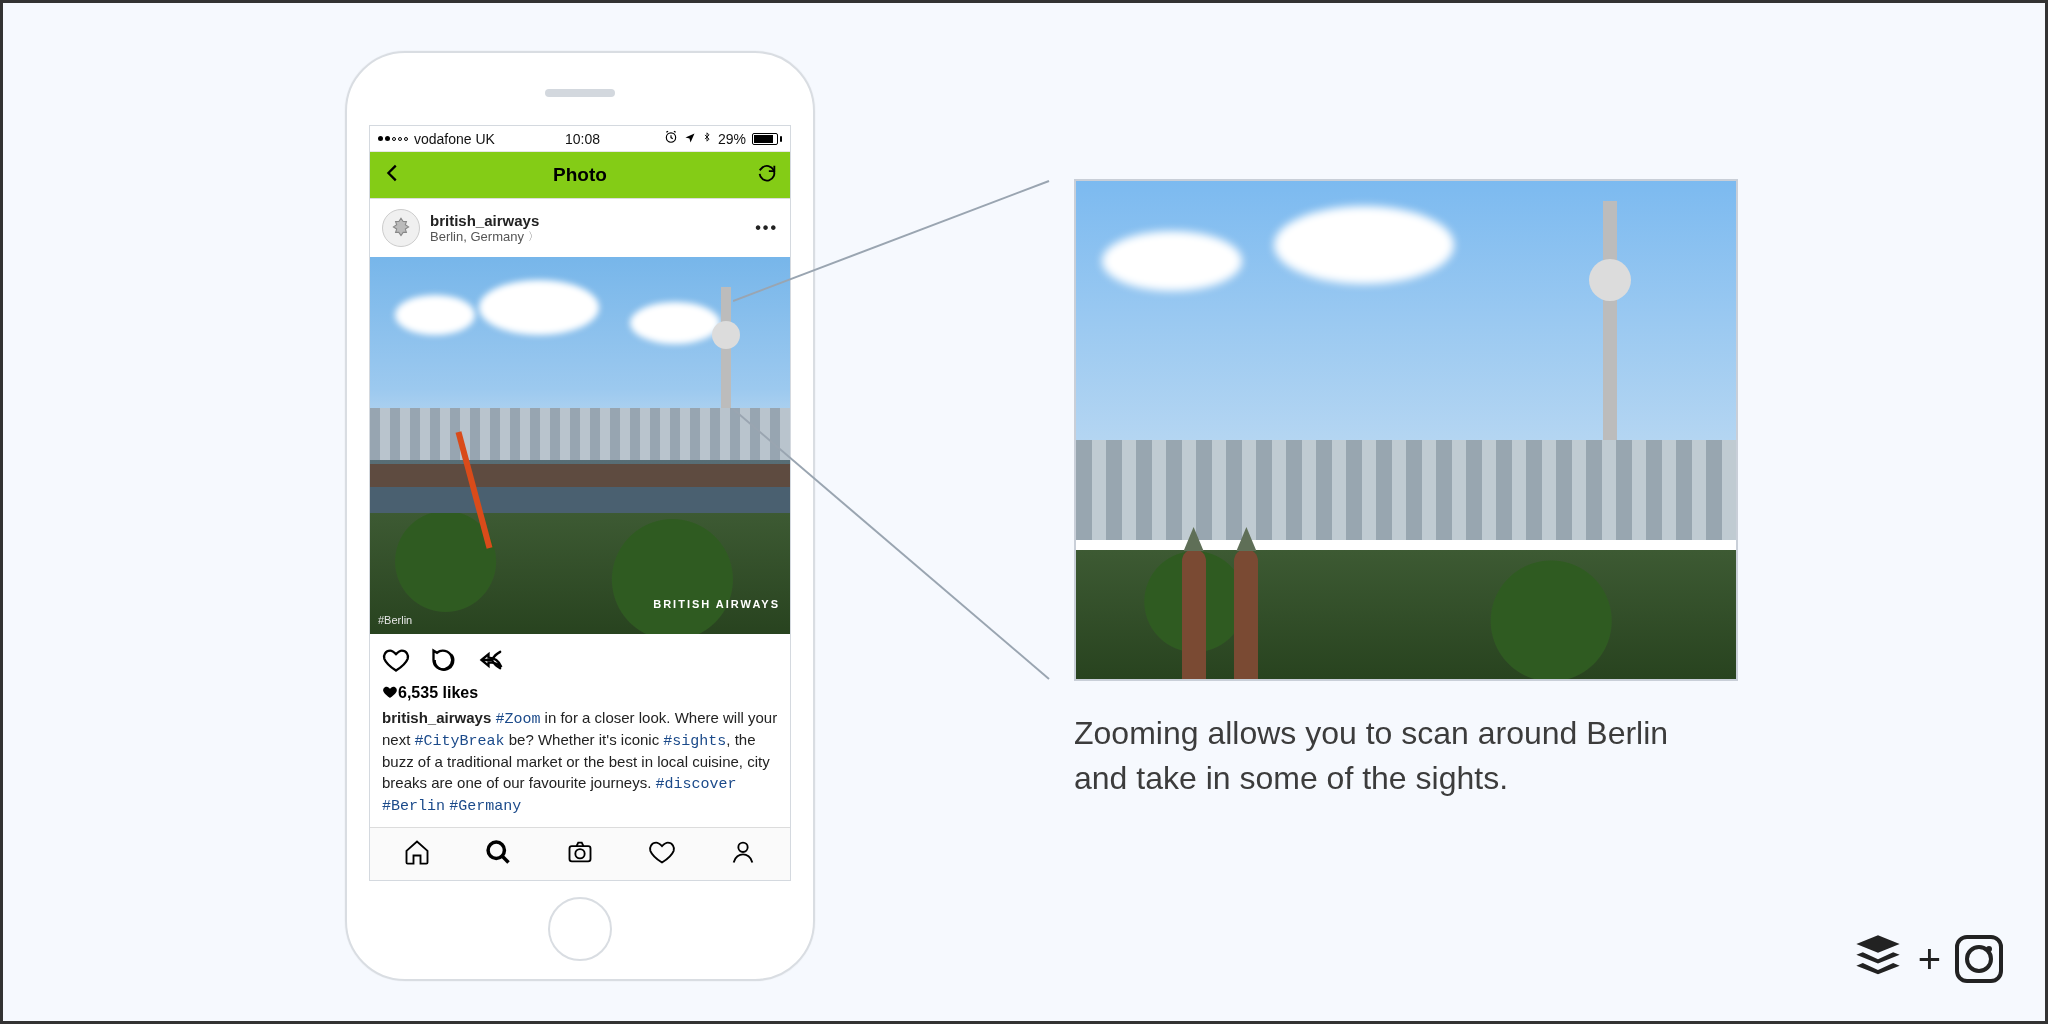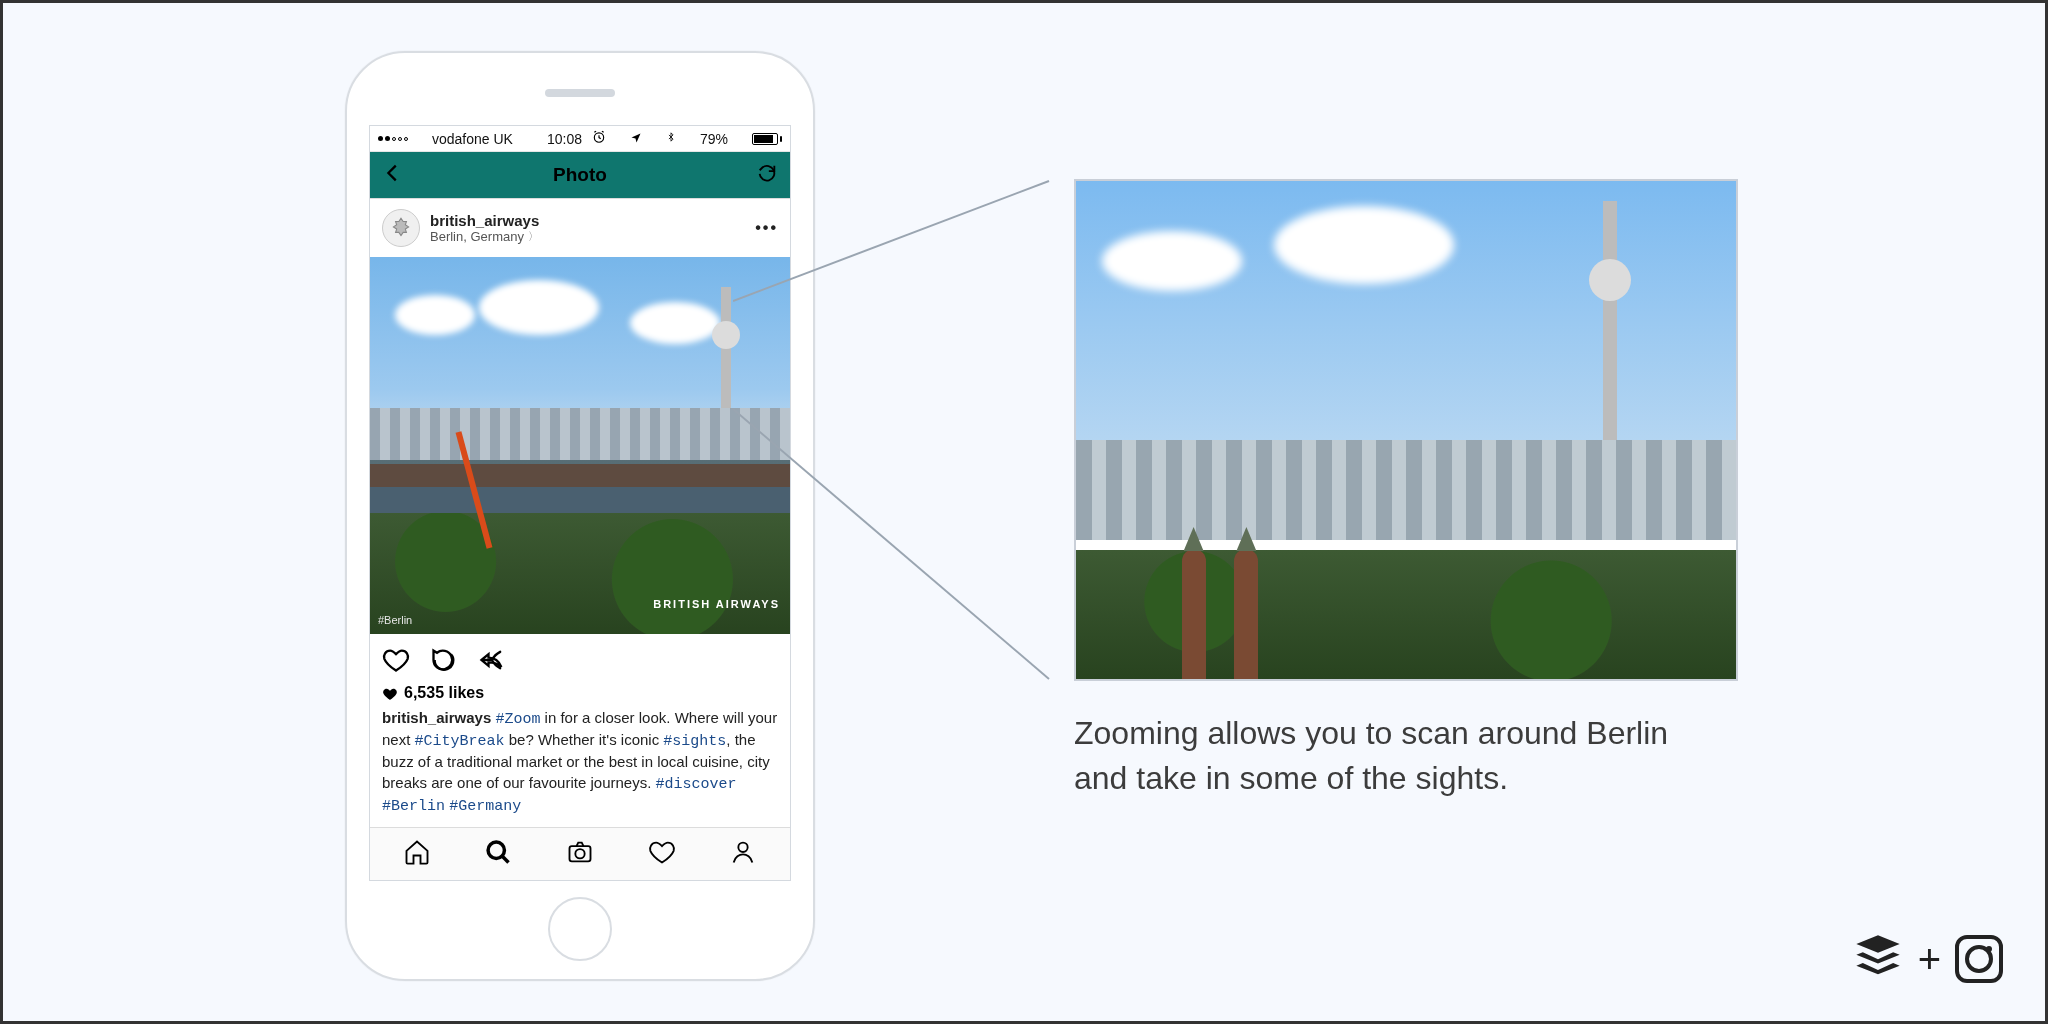--- a/index.html
+++ b/index.html
@@ -42,32 +42,32 @@
     left: 22px; right: 22px; top: 72px; bottom: 98px;
     border: 1px solid #d4d9df; background: #fff;
     display: flex; flex-direction: column;
     overflow: hidden;
   }
   
   .status {
     display: flex; align-items: center; justify-content: space-between;
     padding: 4px 8px; font-size: 14px; color: #111; background:#fff;
   }
-  .status .left, .status .right { display: flex; align-items: center; gap: 24px; }
+  .status .left, .status .right { display: flex; align-items: center; gap: 6px; }
   .dots { display:flex; gap:2px; align-items:center; }
   .dot { width:5px; height:5px; border-radius:50%; background:#000; }
   .dot.empty { background:transparent; border:1px solid #000; width:4px;height:4px; }
   .battery { display:flex; align-items:center; gap:2px;}
   .battery-body { width:26px;height:12px;border:1px solid #000;border-radius:2px; position:relative;}
   .battery-fill{ position:absolute;left:1px;top:1px;bottom:1px; width:79%; background:#000;}
   .battery-tip{ width:2px;height:6px;background:#000;border-radius:1px;}
   
   .topnav {
     display:flex; align-items:center; justify-content:space-between;
-    background:#0f766e; border-top:1px solid #e6e6e6;border-bottom:1px solid #dcdcdc;
+    background:#84cc16; border-top:1px solid #e6e6e6;border-bottom:1px solid #dcdcdc;
     padding: 10px 12px;
   }
   .topnav .title { font-weight:700; font-size:19px; }
   .icon-btn svg { width:22px; height:22px; }
   
   .post-header { display:flex; align-items:center; padding:10px 12px; gap:10px; }
   .avatar { width:38px;height:38px;border-radius:50%; background:#f0f0f0;border:1px solid #ccc;display:flex;align-items:center;justify-content:center; }
   .avatar svg{width:26px;height:26px; stroke:#888; fill:#bbb;}
   .post-user { display:flex; flex-direction:column; font-size:15px;}
   .post-user .uname { font-weight:700; color:#222;}
@@ -94,21 +94,21 @@
     background:radial-gradient(circle at 18% 40%, #2f5b21 0 50px, transparent 51px),
                radial-gradient(circle at 72% 55%, #2f5b21 0 60px, transparent 61px),
                linear-gradient(#3d5a33,#28431f);}
   .crane{position:absolute;left:24%;top:46%;width:6px;height:120px;background:#d94b1a; transform:rotate(-15deg);}
   .wm{position:absolute;right:10px;bottom:24px;color:#fff;font-size:11px;letter-spacing:2px;font-weight:600;margin-top:37px;}
   .tag{position:absolute;left:8px;bottom:8px;color:#e8e8e8;font-size:11px;}
   
   .actions { display:flex; gap:20px; padding:12px 12px 6px; align-items:center;}
   .actions svg{width:28px;height:28px;}
   
-  .likes{padding:0 12px 6px;font-weight:700;font-size:16px;display:flex;align-items:flex-end;gap:6px;}
+  .likes{padding:0 12px 6px;font-weight:700;font-size:16px;display:flex;align-items:flex-start;gap:0;}
   .caption{padding:0 12px 10px; font-size:15px; line-height:1.35; color:#222;}
   .caption .u{font-weight:700;}
   .caption .h{color:#1b4a8a;font-family:Liberation Mono, monospace;}
   
   .tabbar{margin-top:auto; display:flex; justify-content:space-around; align-items:center;
     padding:10px 6px; border-top:1px solid #dcdcdc; background:#fafafa;}
   .tabbar svg{width:28px;height:28px;}
   .tabbar .active svg{stroke-width:3;}
   
   .zoom-panel{
@@ -179,21 +179,21 @@
         <span>
           <svg width="12" height="12" viewBox="0 0 24 24" fill="#000">
               <path d="M3 11 L21 3 L13 21 L11 13 Z"></path>
             </svg>
         </span>
         <span>
           <svg width="10" height="14" viewBox="0 0 24 24" fill="none" stroke="#000" stroke-width="2">
               <path d="M7 7l10 10-5 5V2l5 5L7 17"></path>
             </svg>
         </span>
-        <span>79%</span>
+        <span>29%</span>
         <span class="battery">
           <span class="battery-body">
               <span class="battery-fill"></span>
             </span>
             <span class="battery-tip"></span>
         </span>
       </div>
     </div>
 
     <div class="topnav">

